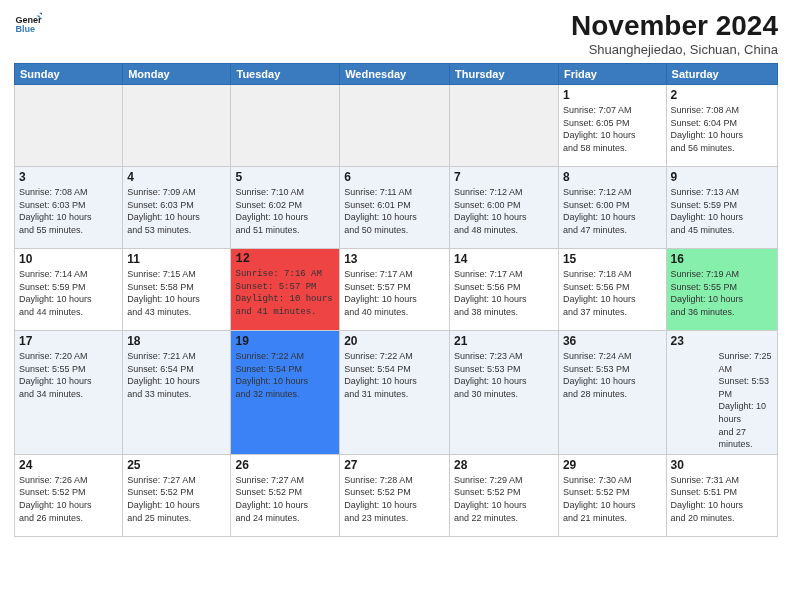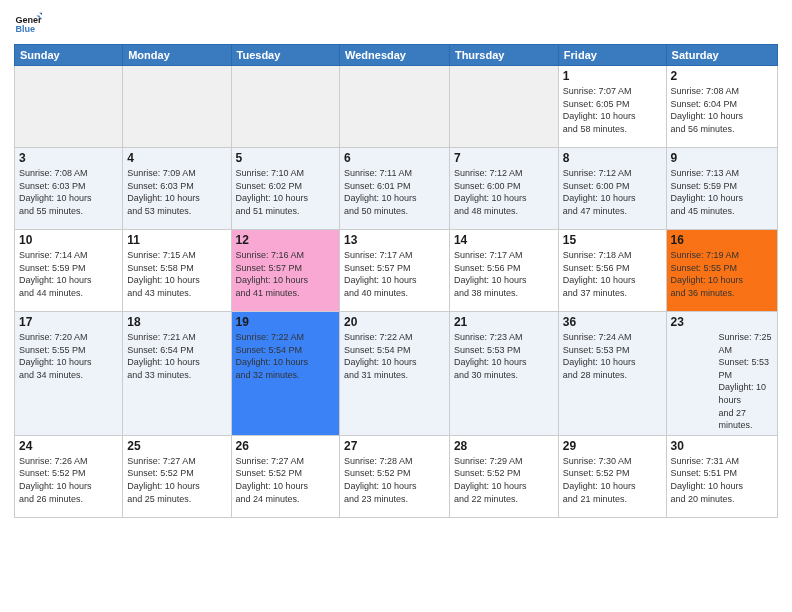--- a/index.html
+++ b/index.html
@@ -91,20 +91,24 @@
 
 <div class="page">
   <div class="header">
     <div class="logo">
       <svg class="logo-icon" viewBox="0 0 40 40">
         <text x="2" y="18" font-size="13" font-weight="bold" fill="#1a1a1a">General</text>
         <text x="2" y="32" font-size="13" font-weight="bold" fill="#3a7abf">Blue</text>
         <polygon points="32,8 40,14 36,8" fill="#3a7abf"></polygon>
         <polygon points="36,4 44,10 40,4" fill="#1a5fa0"></polygon>
       </svg>
+    </div>
+    <div class="title-section">
+      <div class="month-title">November 2024</div>
+      <div class="location">Shuanghejiedao, Sichuan, China</div>
     </div>
   </div>
 
   <table class="calendar">
     <thead>
       <tr>
         <th>Sunday</th>
         <th>Monday</th>
         <th>Tuesday</th>
         <th>Wednesday</th>
@@ -194,21 +198,21 @@
 Daylight: 10 hours
 and 44 minutes.</div>
           </td>
           <td style="background: rgb(255, 255, 255);">
             <span class="day-number">11</span>
             <div class="day-info" style="white-space: pre-line;">Sunrise: 7:15 AM
 Sunset: 5:58 PM
 Daylight: 10 hours
 and 43 minutes.</div>
           </td>
-          <td style="background: #f9a8d4;">
+          <td style="background: #ef4444; font-family: Liberation Mono, monospace;">
             <span class="day-number">12</span>
             <div class="day-info" style="white-space: pre-line;">Sunrise: 7:16 AM
 Sunset: 5:57 PM
 Daylight: 10 hours
 and 41 minutes.</div>
           </td>
           <td style="background: rgb(255, 255, 255);">
             <span class="day-number">13</span>
             <div class="day-info" style="white-space: pre-line;">Sunrise: 7:17 AM
 Sunset: 5:57 PM
@@ -222,21 +226,21 @@
 Daylight: 10 hours
 and 38 minutes.</div>
           </td>
           <td style="background: rgb(255, 255, 255);">
             <span class="day-number">15</span>
             <div class="day-info" style="white-space: pre-line;">Sunrise: 7:18 AM
 Sunset: 5:56 PM
 Daylight: 10 hours
 and 37 minutes.</div>
           </td>
-          <td style="background: #f97316;">
+          <td style="background: #86efac;">
             <span class="day-number">16</span>
             <div class="day-info" style="white-space: pre-line;">Sunrise: 7:19 AM
 Sunset: 5:55 PM
 Daylight: 10 hours
 and 36 minutes.</div>
           </td>
         </tr>
         <tr>
           <td style="background: rgb(238, 243, 250);">
             <span class="day-number">17</span>

